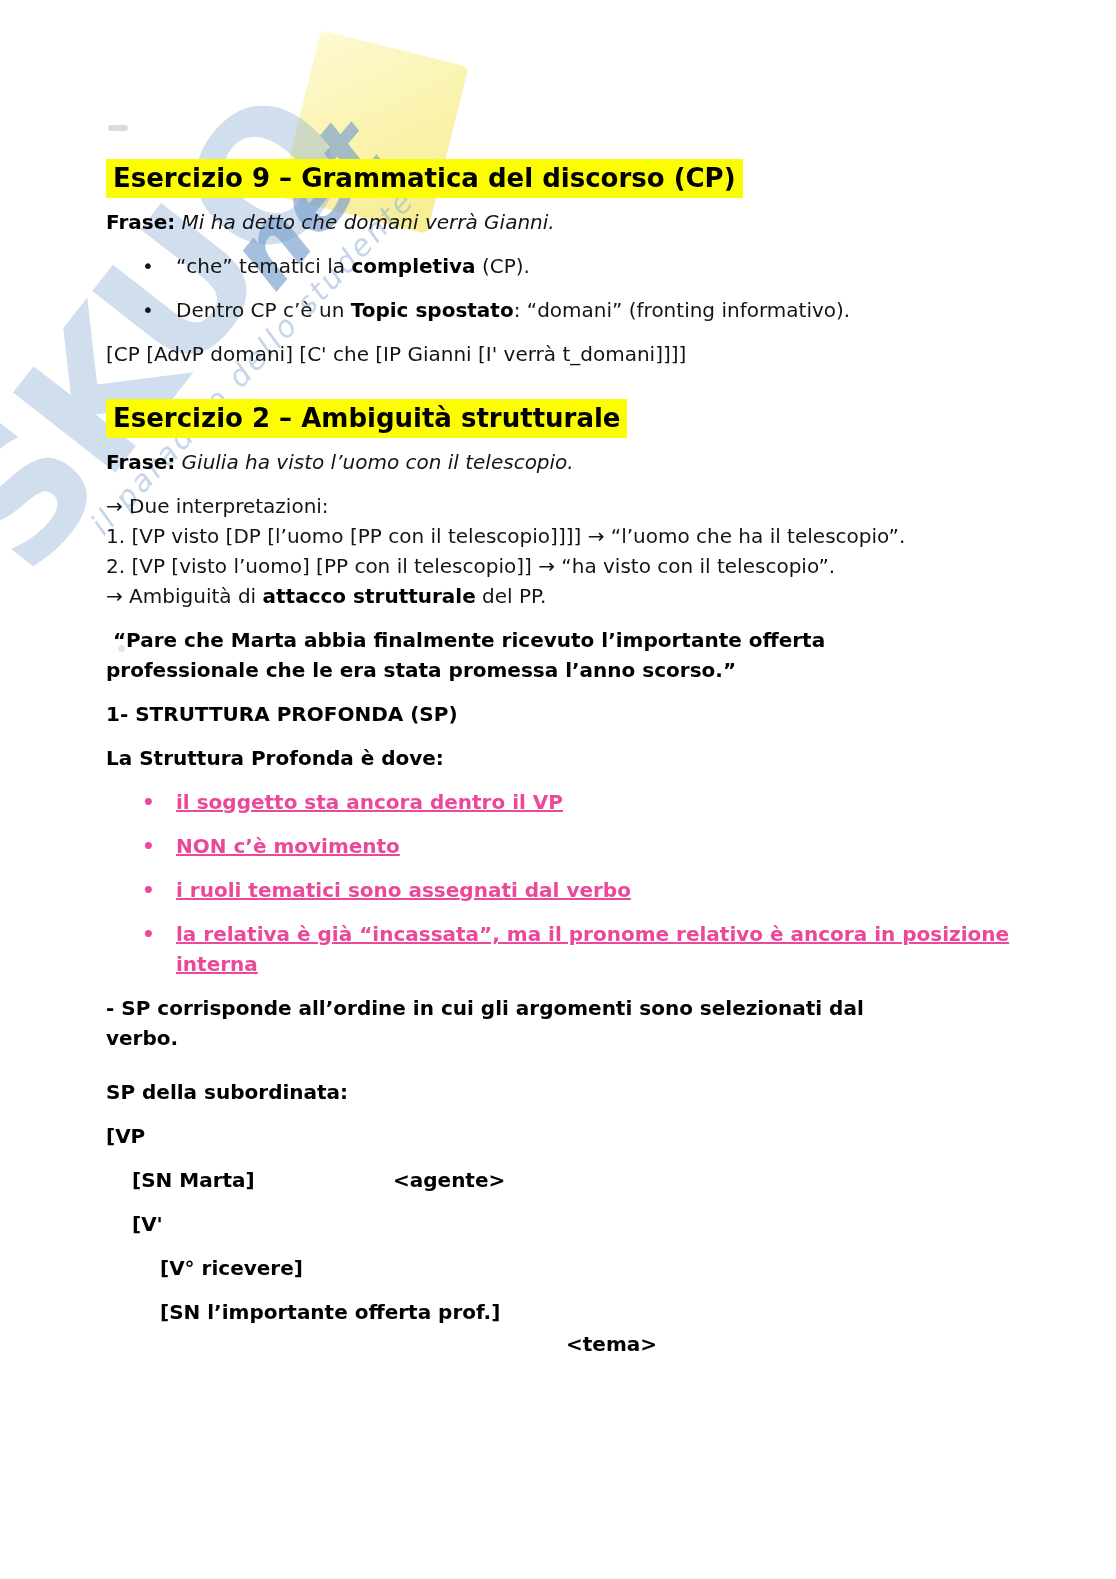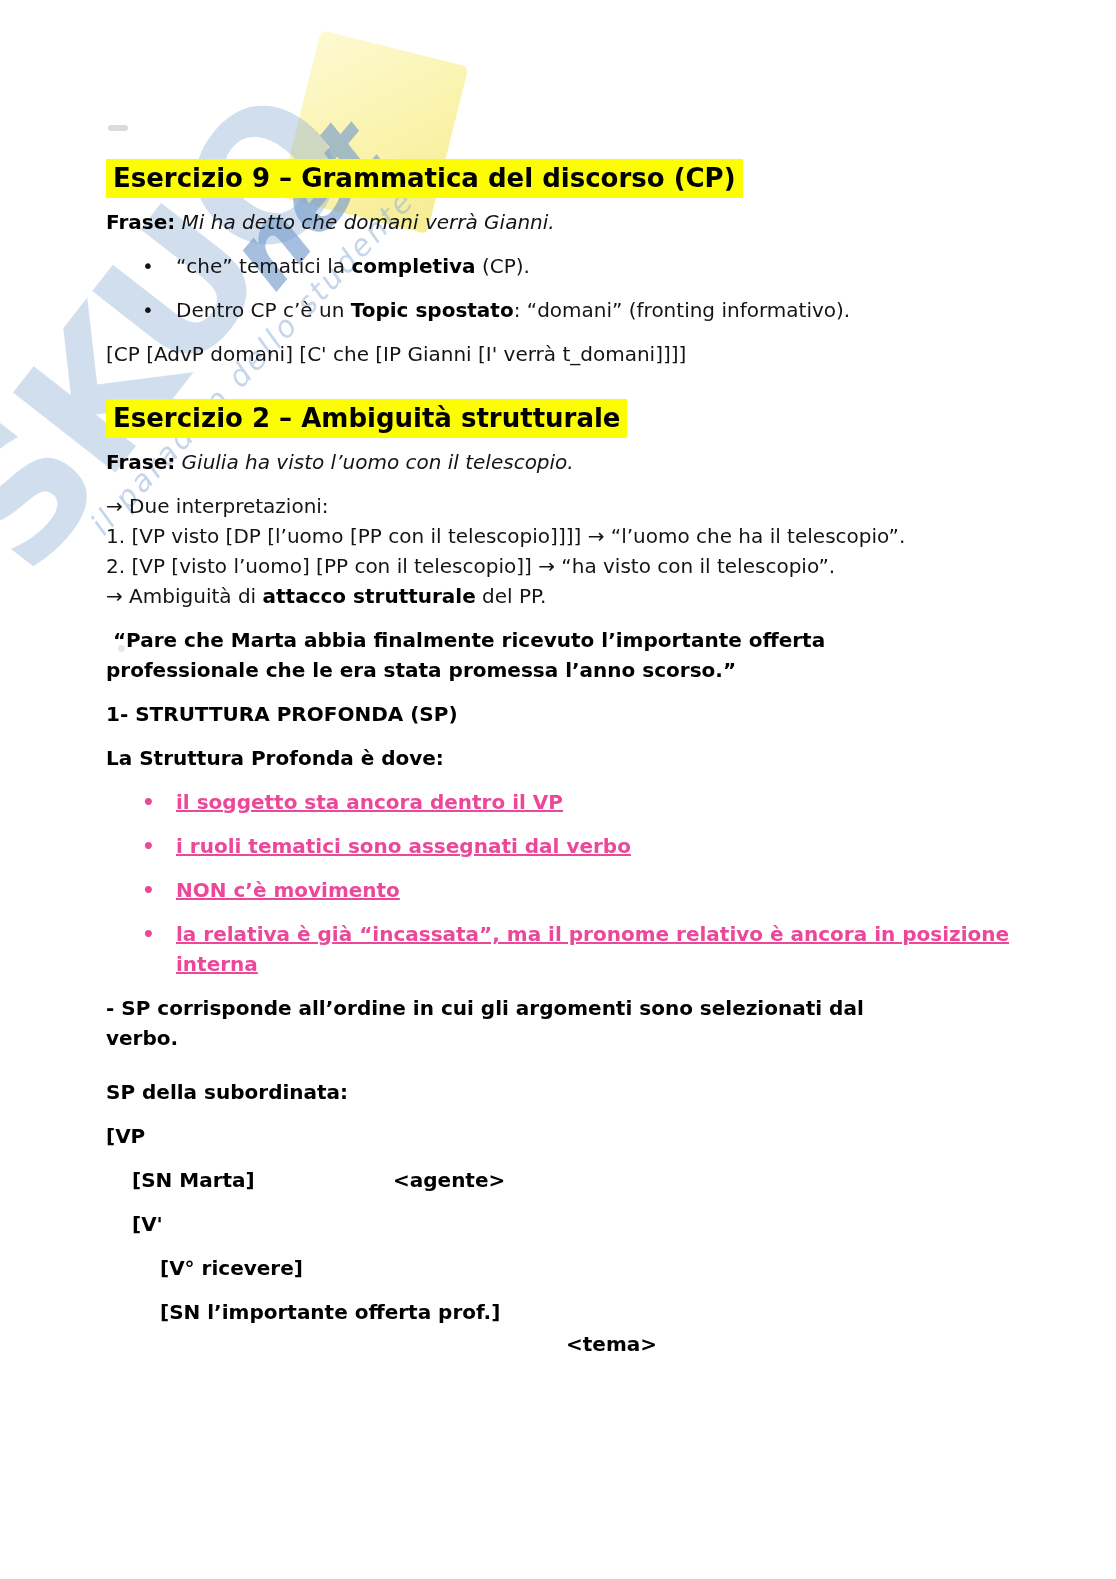--- a/index.html
+++ b/index.html
@@ -109,22 +109,22 @@
 
 
     <p class="bold-par quote-par"> “Pare che Marta abbia finalmente ricevuto l’importante offerta professionale che le era stata promessa l’anno scorso.”</p>
 
     <p class="bold-par">1- STRUTTURA PROFONDA (SP)</p>
 
     <p class="bold-par">La Struttura Profonda è dove:</p>
 
     <ul class="blist boldlist">
       <li>il soggetto sta ancora dentro il VP</li>
+      <li>NON c’è movimento</li>
       <li>i ruoli tematici sono assegnati dal verbo</li>
-      <li>NON c’è movimento</li>
       <li>la relativa è già “incassata”, ma il pronome relativo è ancora in posizione interna</li>
     </ul>
 
     <p class="bold-par quote-par">- SP corrisponde all’ordine in cui gli argomenti sono selezionati dal verbo.</p>
 
     <p class="bold-par mt-sm">SP della subordinata:</p>
 
     <div class="tree-row"><span>[VP</span></div>
     <div class="tree-row ind-1"><span>[SN Marta]</span><span class="role-agente">&lt;agente&gt;</span></div>
     <div class="tree-row ind-1"><span>[V'</span></div>

